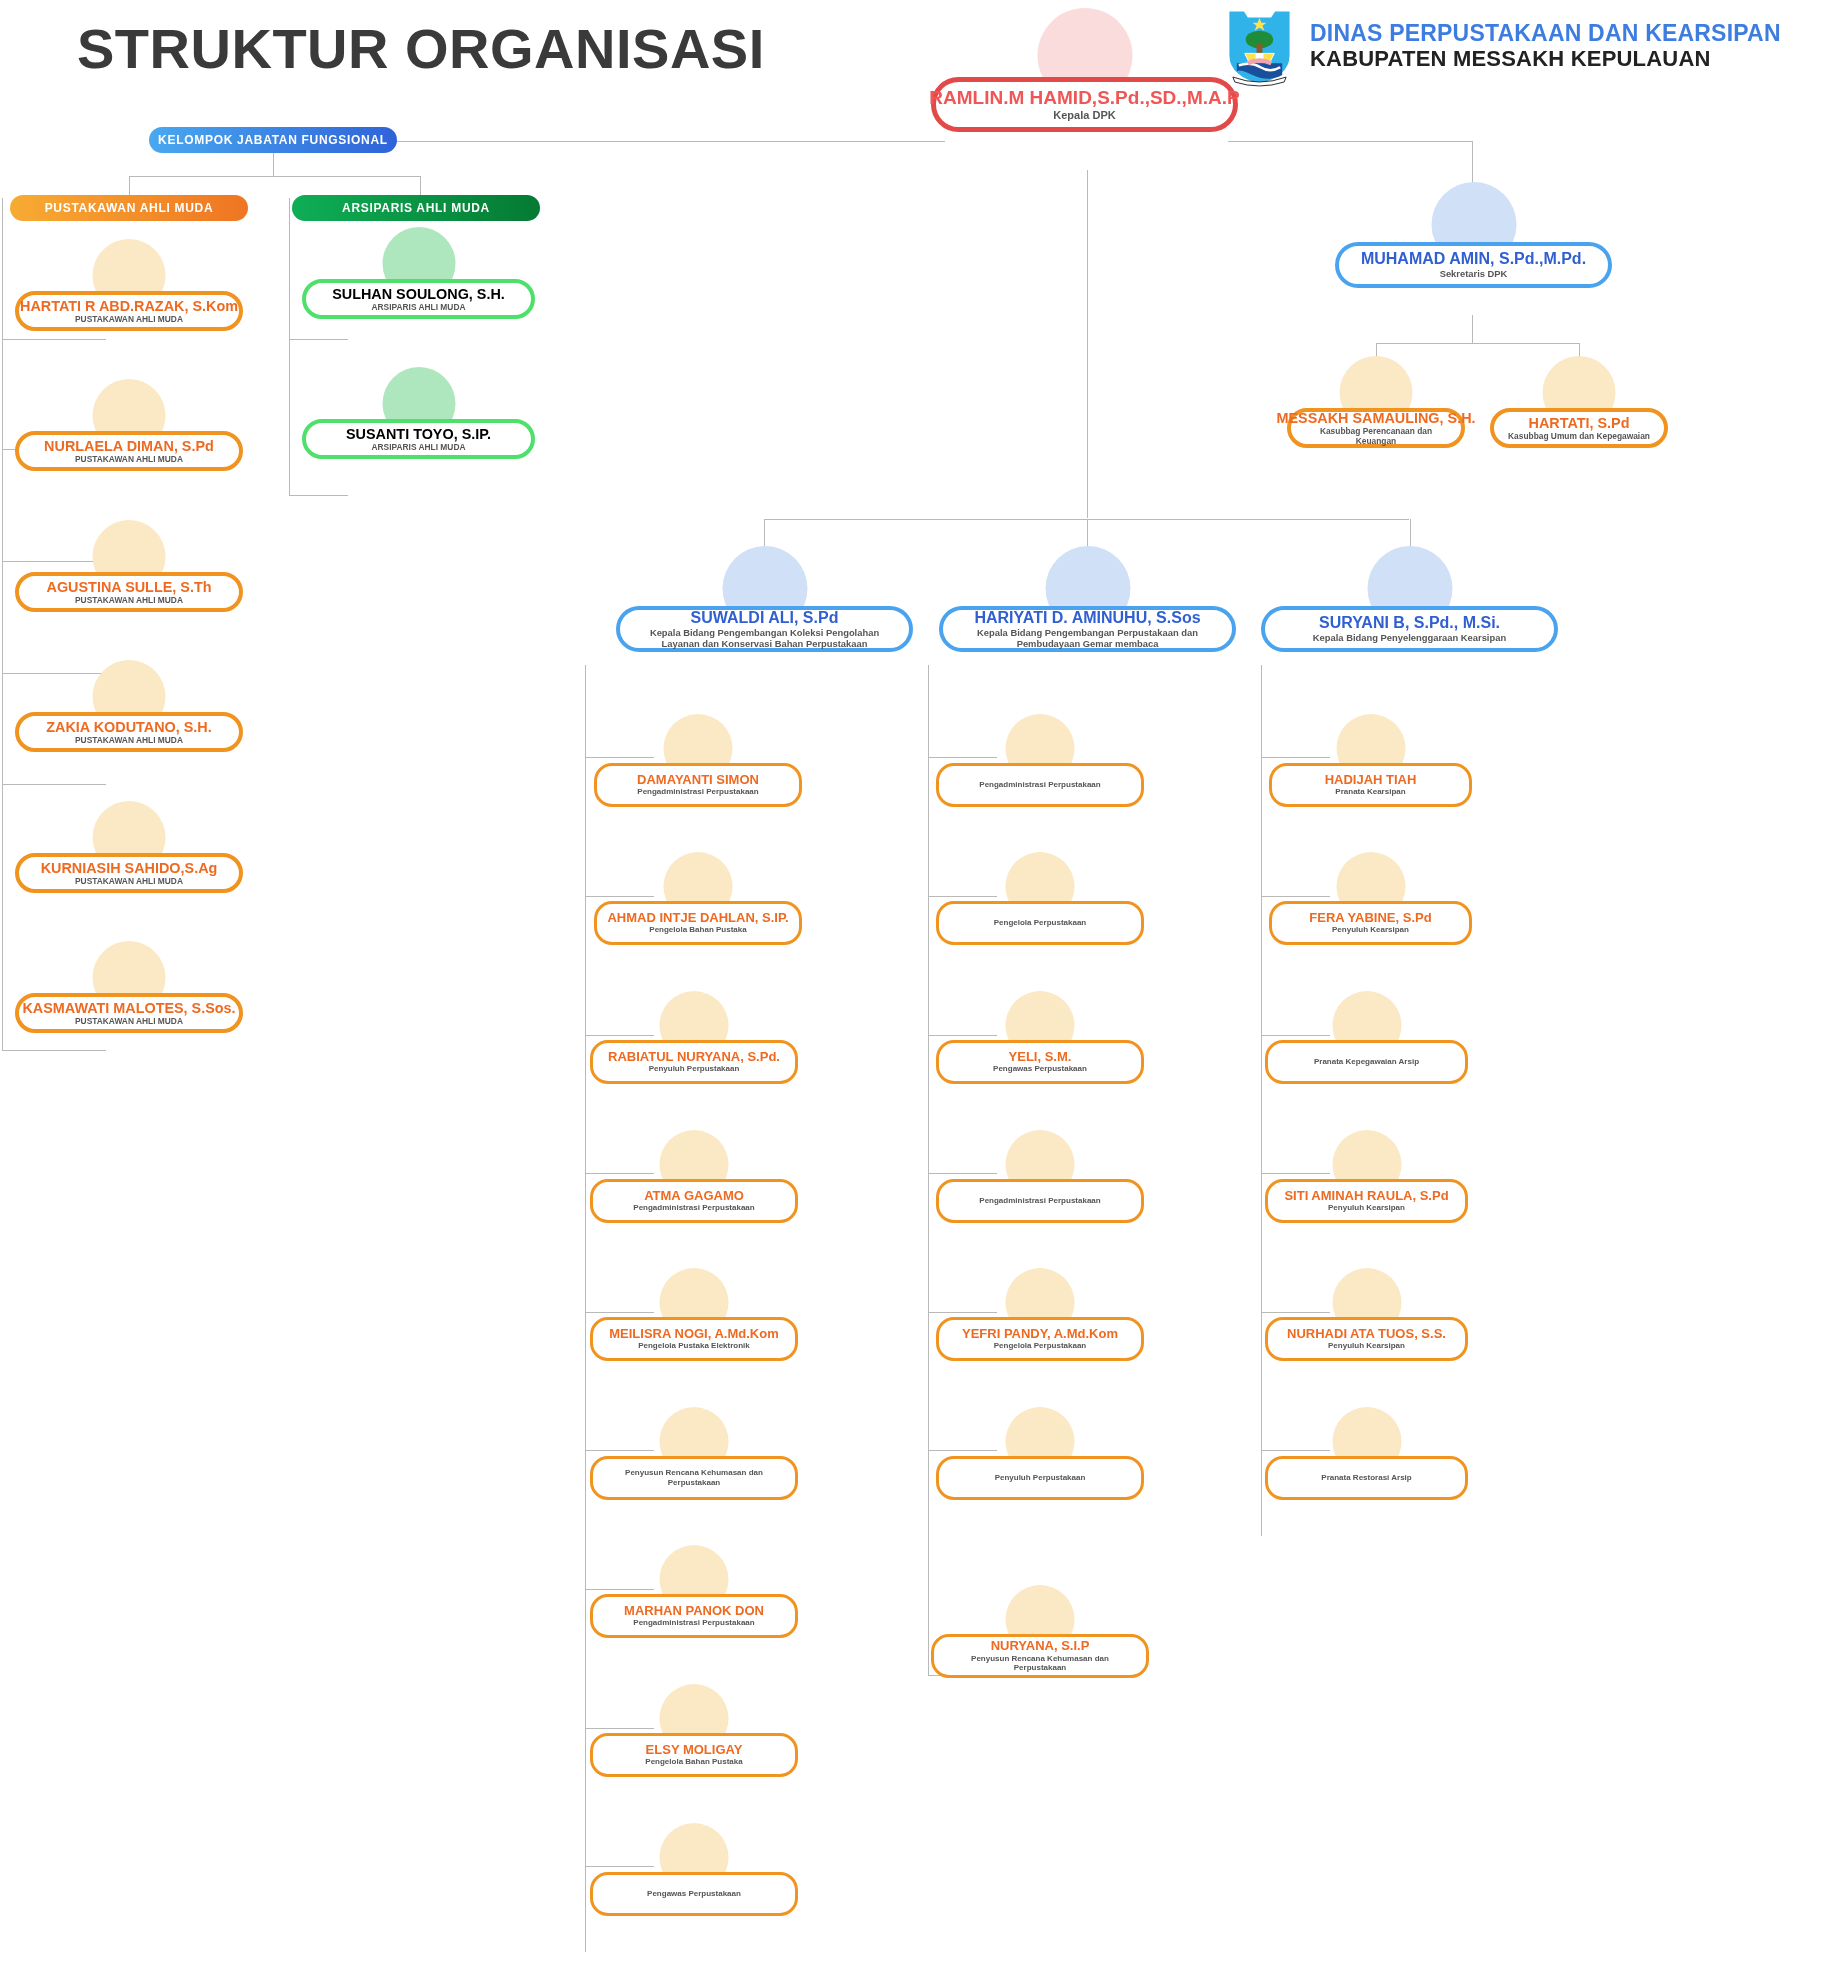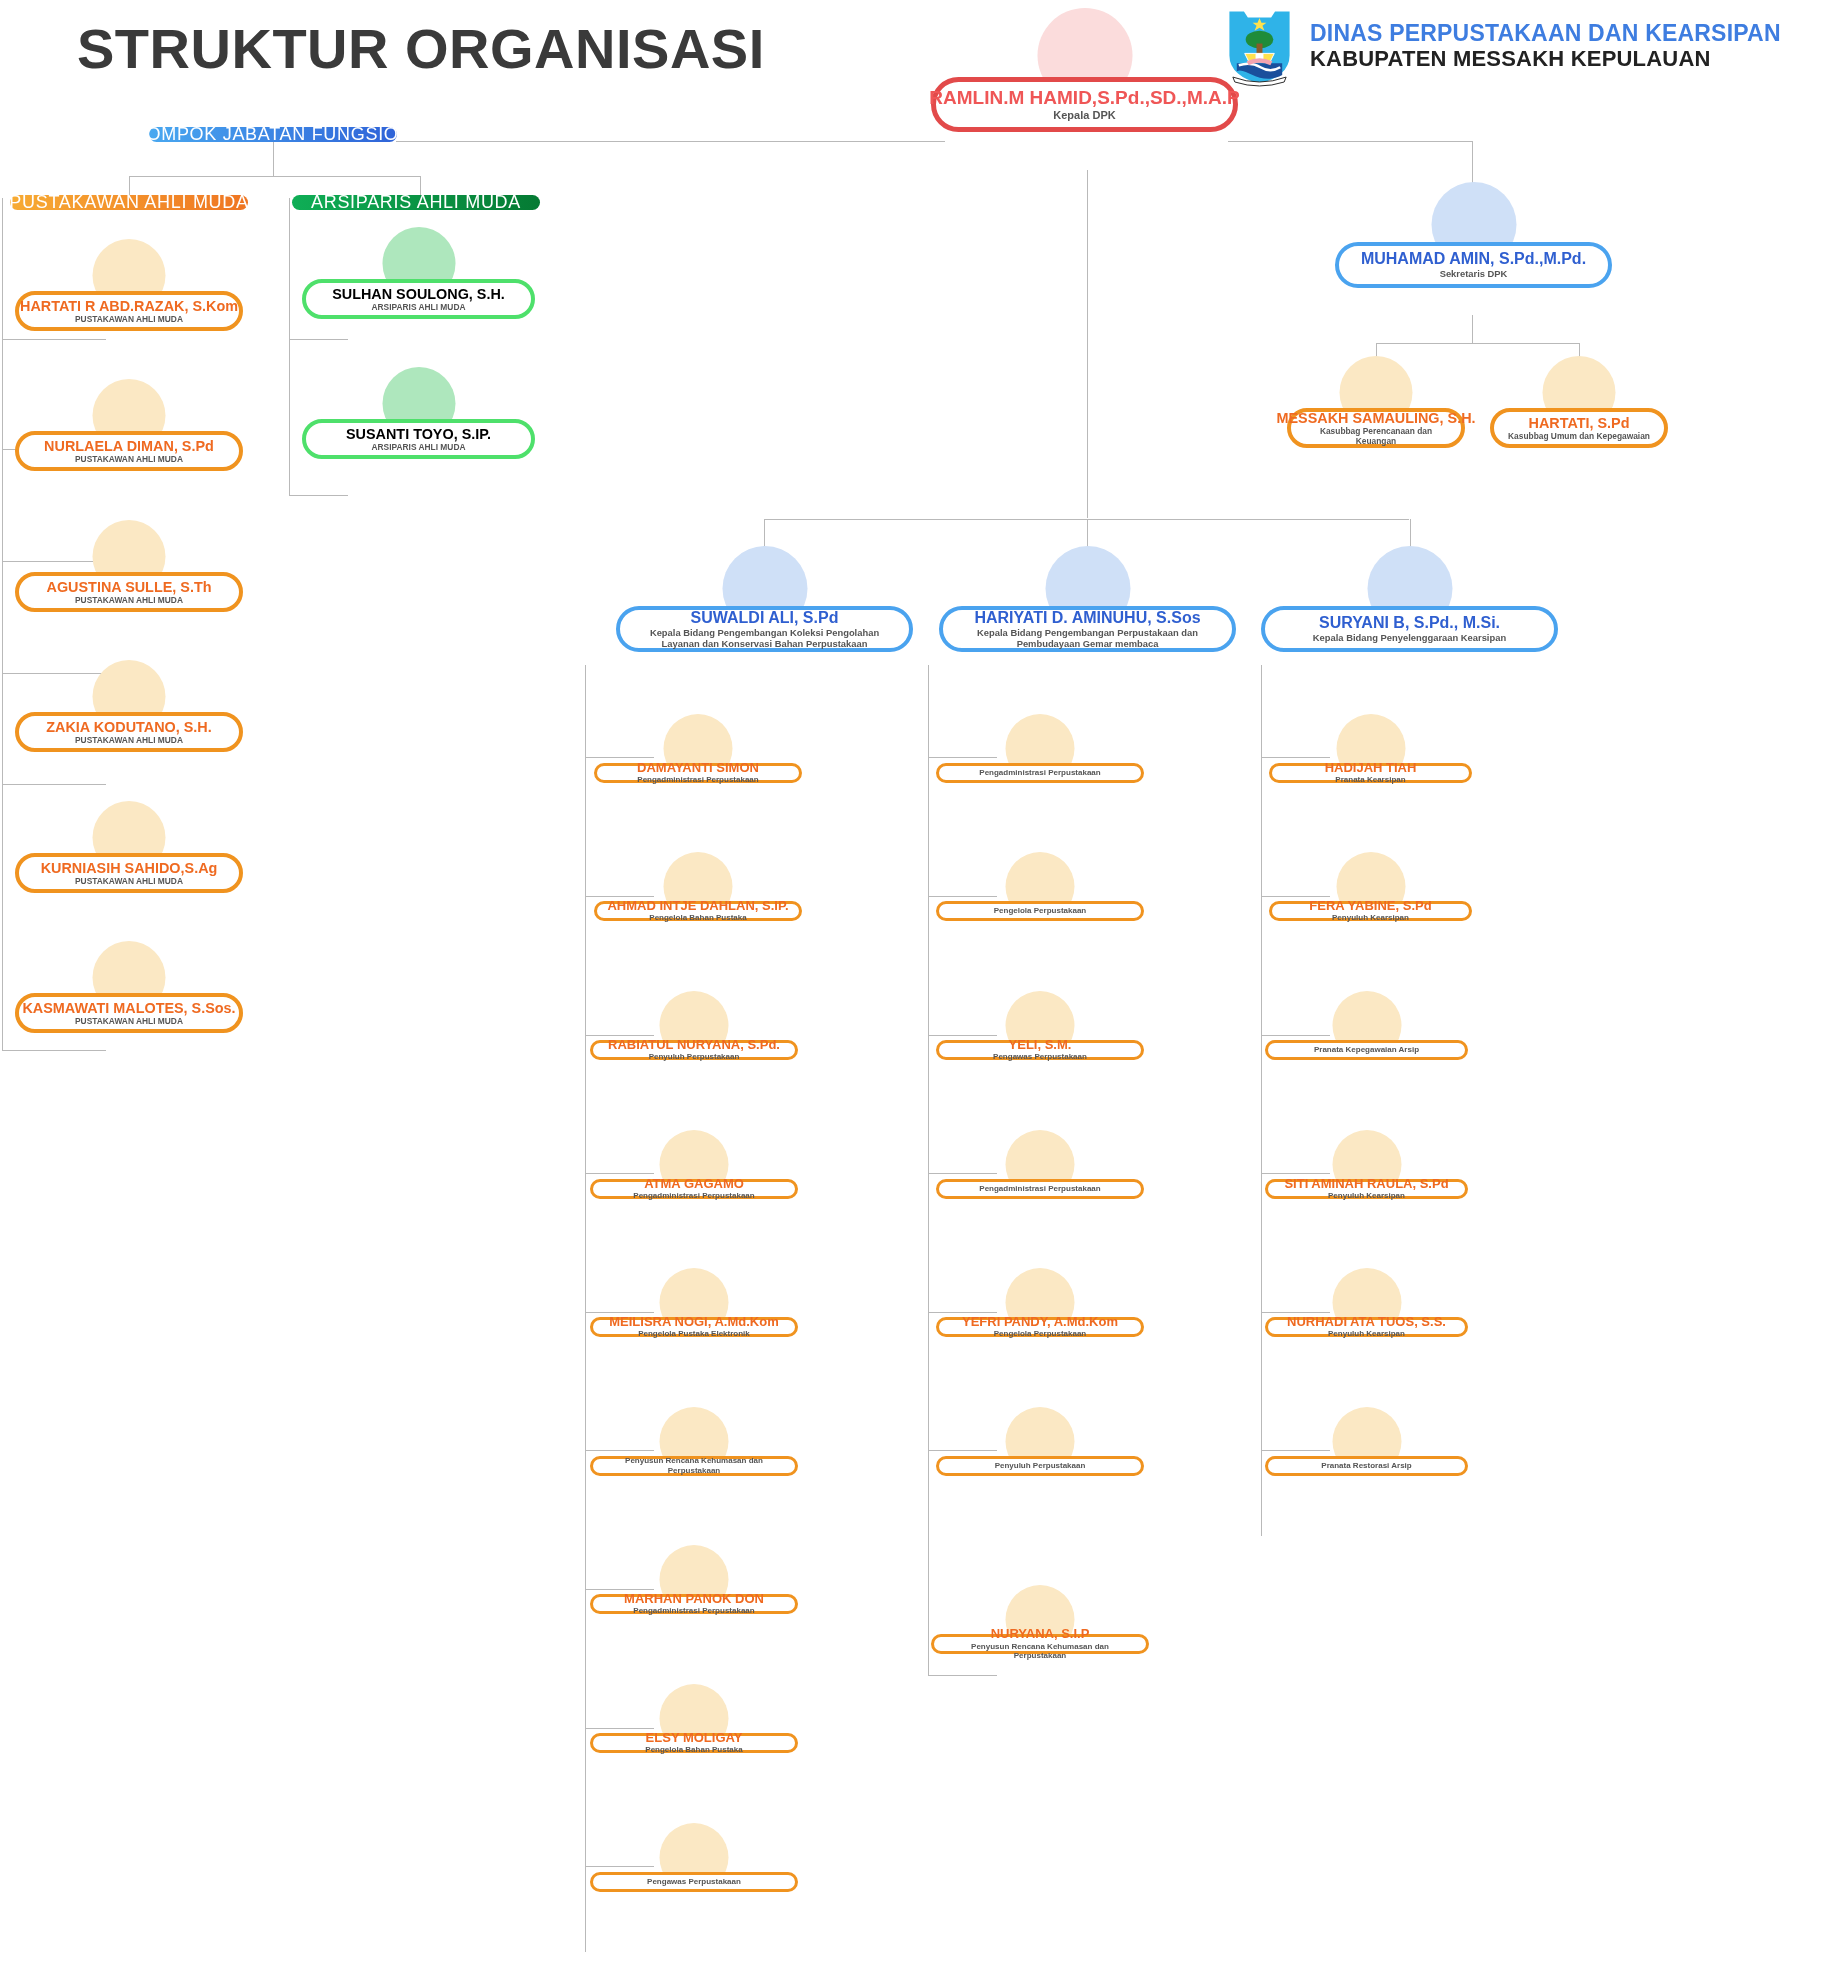--- a/index.html
+++ b/index.html
@@ -31,26 +31,26 @@
   .brand-line2 { font-size: 22px; font-weight: bold; color: #222222; letter-spacing: 0.2px; white-space: nowrap; }
 
   
   .ln { position: absolute; background: #b9b9b9; }
   .lnv { width: 1px; }
   .lnh { height: 1px; }
 
   
   .cap {
     position: absolute;
-    height: 15px;
+    height: 26px;
     border-radius: 15px;
     display: flex; align-items: center; justify-content: center;
     color: #ffffff;
-    font-size: 18px;
-    font-weight: normal;
+    font-size: 12px;
+    font-weight: bold;
     letter-spacing: 0.7px;
     white-space: nowrap;
   }
   .cap-blue   { background: linear-gradient(90deg,#49a8f0 0%, #2f63d8 100%); }
   .cap-orange { background: linear-gradient(90deg,#f7ab33 0%, #ef7522 100%); }
   .cap-green  { background: linear-gradient(90deg,#0fae56 0%, #057a33 100%); }
 
   
   .node { position: absolute; }
   .ring {
@@ -116,21 +116,21 @@
   .sz-md .plate { top: 57px; height: 46px; border-width: 4px; border-radius: 23px; }
   .sz-md .nm    { font-size: 16px; }
   .sz-md .ttl   { font-size: 9.4px; font-weight: bold; }
 
   .sz-sm .ring  { width: 65px; height: 65px; top: 0; }
   .sz-sm .plate { top: 48px; height: 40px; border-width: 4px; border-radius: 20px; }
   .sz-sm .nm    { font-size: 14.4px; }
   .sz-sm .ttl   { font-size: 8.4px; font-weight: bold; }
 
   .sz-xs .ring  { width: 61px; height: 61px; top: 0; }
-  .sz-xs .plate { top: 45px; height: 20px; border-width: 3.5px; border-radius: 18px; }
+  .sz-xs .plate { top: 45px; height: 44px; border-width: 3.5px; border-radius: 18px; }
   .sz-xs .nm    { font-size: 13px; }
   .sz-xs .ttl   { font-size: 8px; font-weight: bold; }
 
   .nm:empty, .ttl:empty { display: none; }
 </style>
 </head>
 <body>
 
 <div id="stage">
 

